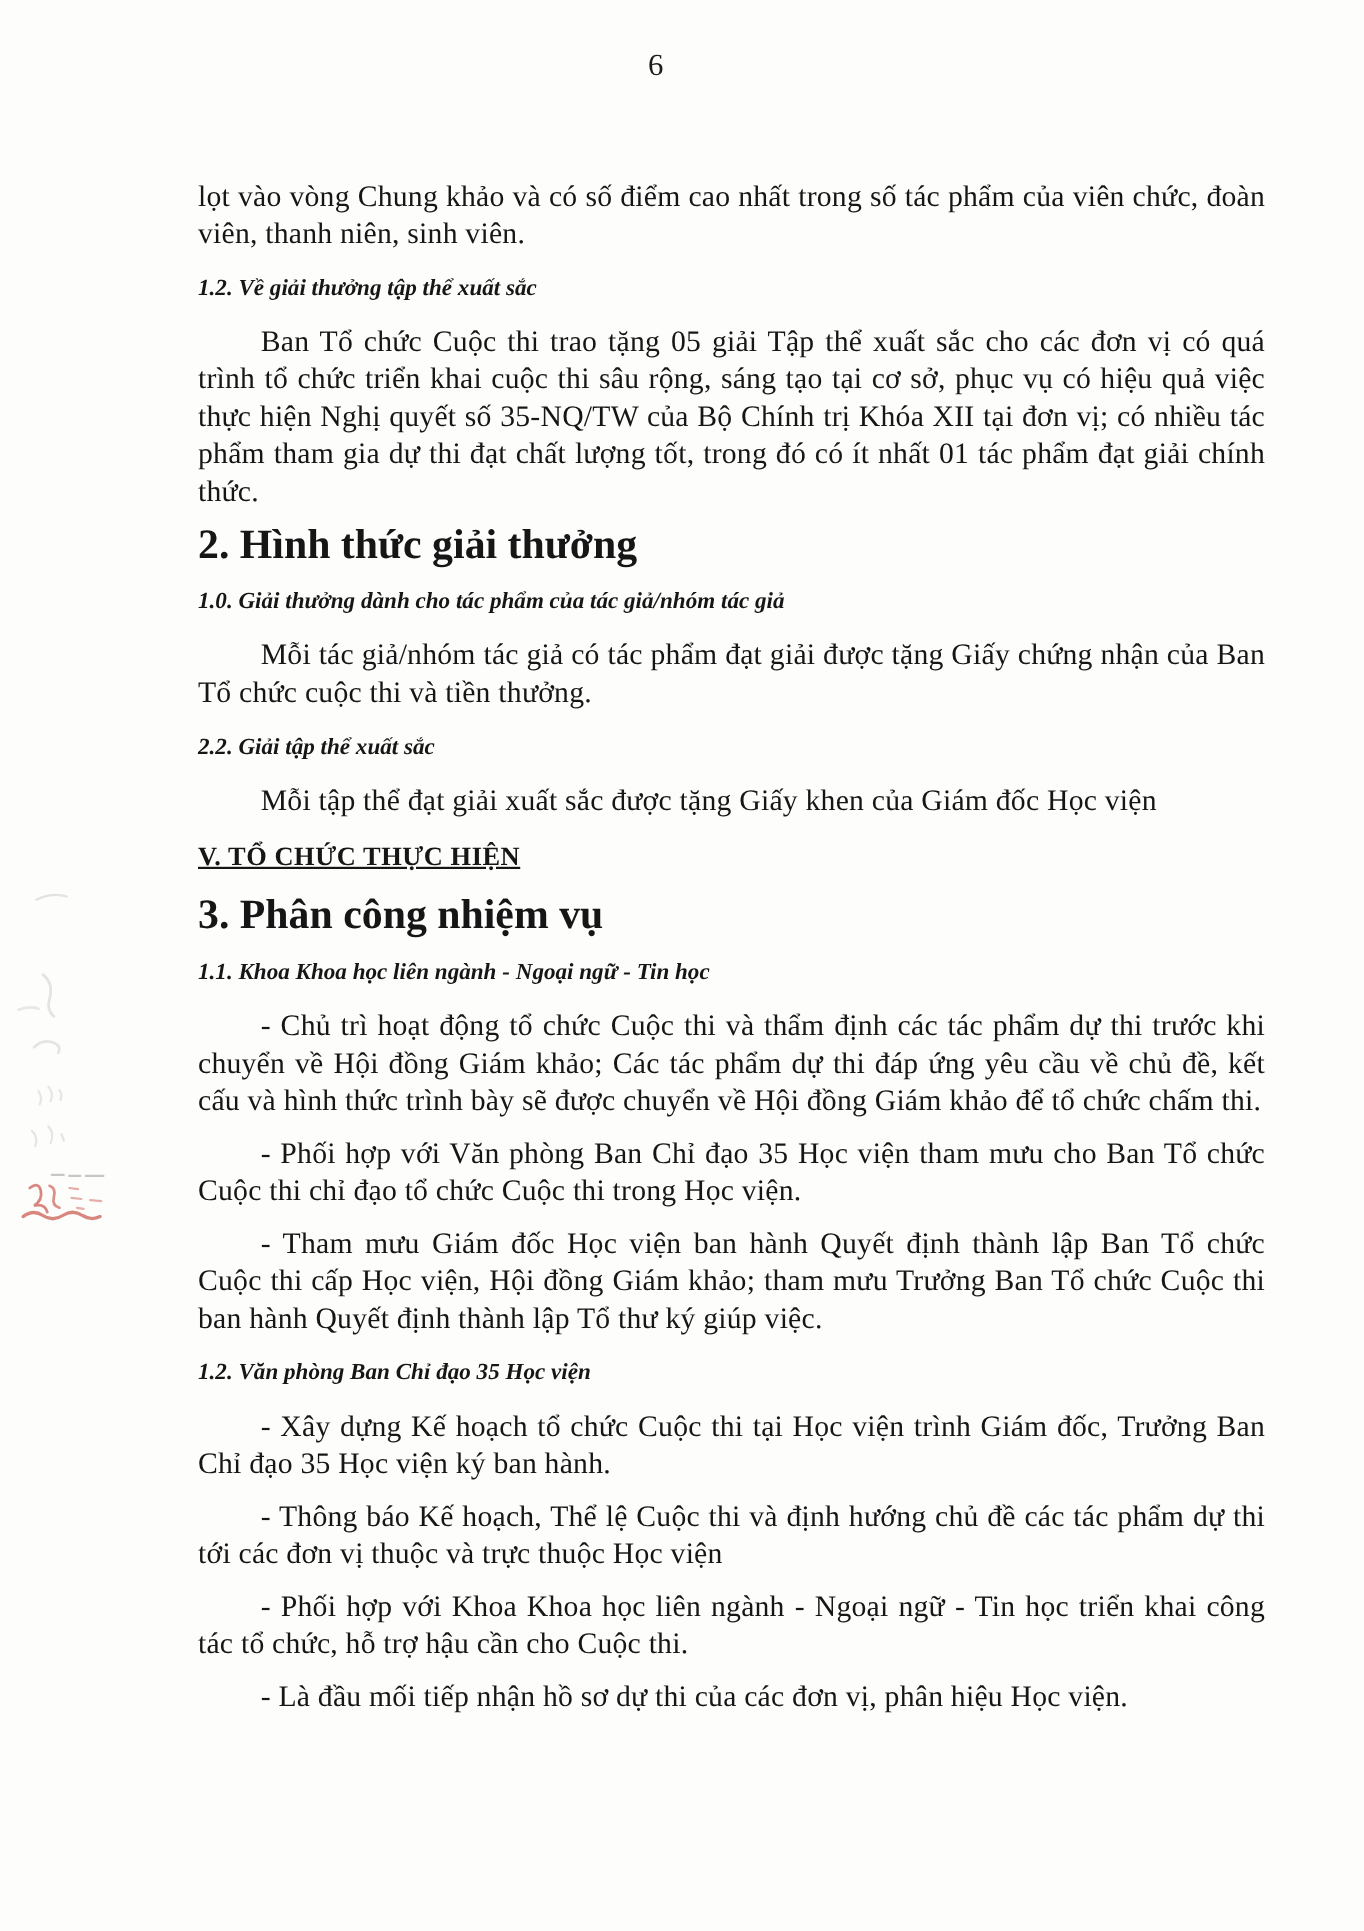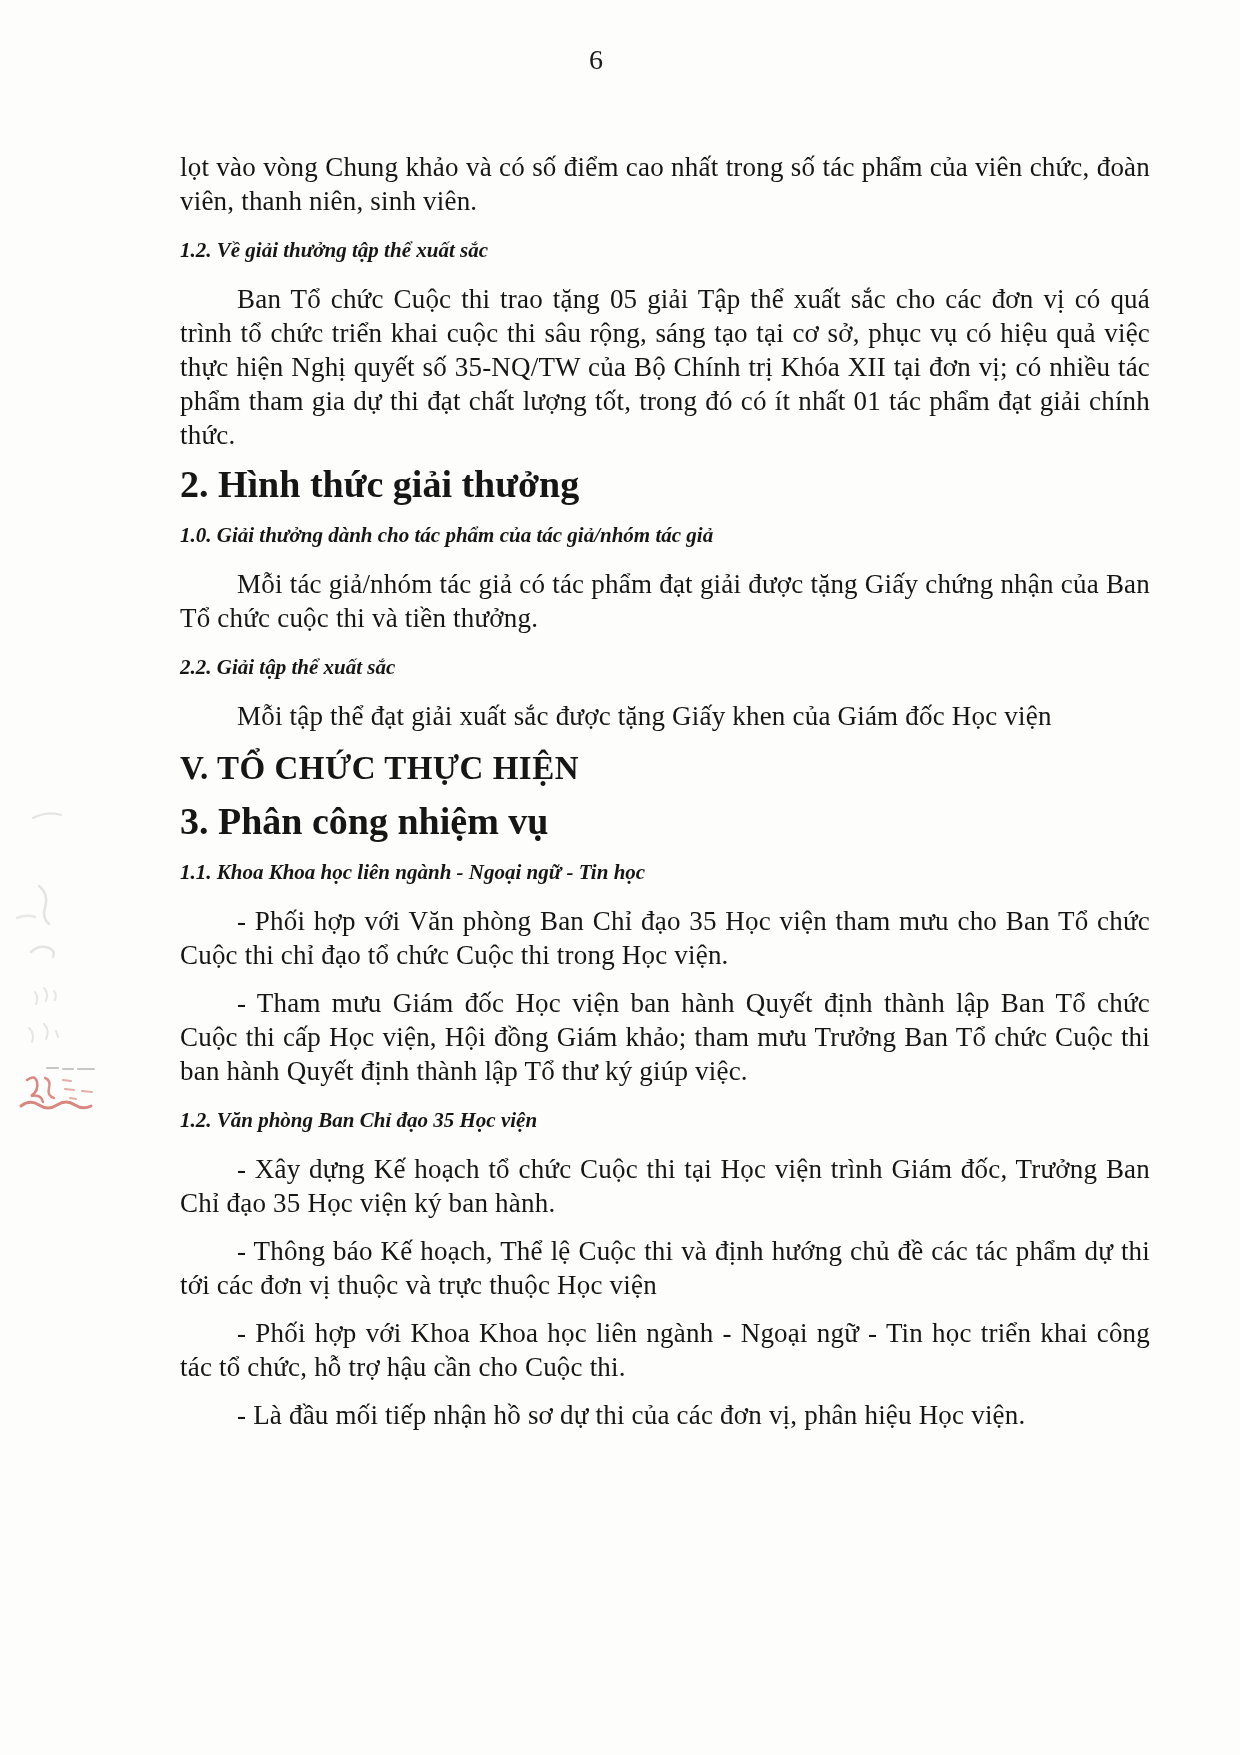--- a/index.html
+++ b/index.html
@@ -26,21 +26,21 @@
     font-size: 28px;
     color: #1c1c1c;
   }
   .doc-body {
     position: absolute;
     top: 150px;
     left: 180px;
     width: 970px;
   }
   .doc-body > div {
-    margin: 0 0 14px 0;
+    margin: 11px 0 14px 0;
   }
   .para {
     font-size: 27px;
     line-height: 34px;
     text-align: justify;
     text-indent: 57px;
     letter-spacing: 0.2px;
   }
   .para.no-indent {
     text-indent: 0;
@@ -52,25 +52,26 @@
     font-style: italic;
     margin-left: 60px;
   }
   .heading-bold {
     font-size: 38px;
     line-height: 37px;
     font-weight: bold;
     margin-left: 55px;
   }
   .heading-section {
-    font-size: 33px;
+    font-size: 24px;
     line-height: 42px;
     font-weight: bold;
     margin-left: 55px;
     letter-spacing: 0.5px;
+    text-decoration: underline;
   }
   .margin-marks {
     position: absolute;
     left: 5px;
     top: 780px;
     filter: blur(0.4px);
   }
 </style>
 </head>
 <body>
@@ -84,20 +85,21 @@
       <div class="heading-italic">1.2. Về giải thưởng tập thể xuất sắc</div>
       <div class="para">Ban Tổ chức Cuộc thi trao tặng 05 giải Tập thể xuất sắc cho các đơn vị có quá trình tổ chức triển khai cuộc thi sâu rộng, sáng tạo tại cơ sở, phục vụ có hiệu quả việc thực hiện Nghị quyết số 35-NQ/TW của Bộ Chính trị Khóa XII tại đơn vị; có nhiều tác phẩm tham gia dự thi đạt chất lượng tốt, trong đó có ít nhất 01 tác phẩm đạt giải chính thức.</div>
       <div class="heading-bold">2. Hình thức giải thưởng</div>
       <div class="heading-italic">1.0. Giải thưởng dành cho tác phẩm của tác giả/nhóm tác giả</div>
       <div class="para">Mỗi tác giả/nhóm tác giả có tác phẩm đạt giải được tặng Giấy chứng nhận của Ban Tổ chức cuộc thi và tiền thưởng.</div>
       <div class="heading-italic">2.2. Giải tập thể xuất sắc</div>
       <div class="para">Mỗi tập thể đạt giải xuất sắc được tặng Giấy khen của Giám đốc Học viện</div>
       <div class="heading-section">V. TỔ CHỨC THỰC HIỆN</div>
       <div class="heading-bold">3. Phân công nhiệm vụ</div>
       <div class="heading-italic">1.1. Khoa Khoa học liên ngành - Ngoại ngữ - Tin học</div>
+      <div class="para">- Chủ trì hoạt động tổ chức Cuộc thi và thẩm định các tác phẩm dự thi trước khi chuyển về Hội đồng Giám khảo; Các tác phẩm dự thi đáp ứng yêu cầu về chủ đề, kết cấu và hình thức trình bày sẽ được chuyển về Hội đồng Giám khảo để tổ chức chấm thi.</div>
       <div class="para">- Phối hợp với Văn phòng Ban Chỉ đạo 35 Học viện tham mưu cho Ban Tổ chức Cuộc thi chỉ đạo tổ chức Cuộc thi trong Học viện.</div>
       <div class="para">- Tham mưu Giám đốc Học viện ban hành Quyết định thành lập Ban Tổ chức Cuộc thi cấp Học viện, Hội đồng Giám khảo; tham mưu Trưởng Ban Tổ chức Cuộc thi ban hành Quyết định thành lập Tổ thư ký giúp việc.</div>
       <div class="heading-italic">1.2. Văn phòng Ban Chỉ đạo 35 Học viện</div>
       <div class="para">- Xây dựng Kế hoạch tổ chức Cuộc thi tại Học viện trình Giám đốc, Trưởng Ban Chỉ đạo 35 Học viện ký ban hành.</div>
       <div class="para">- Thông báo Kế hoạch, Thể lệ Cuộc thi và định hướng chủ đề các tác phẩm dự thi tới các đơn vị thuộc và trực thuộc Học viện</div>
       <div class="para">- Phối hợp với Khoa Khoa học liên ngành - Ngoại ngữ - Tin học triển khai công tác tổ chức, hỗ trợ hậu cần cho Cuộc thi.</div>
       <div class="para">- Là đầu mối tiếp nhận hồ sơ dự thi của các đơn vị, phân hiệu Học viện.</div>
     </div>
 
   <svg class="margin-marks" width="120" height="340" viewBox="0 0 120 340">

